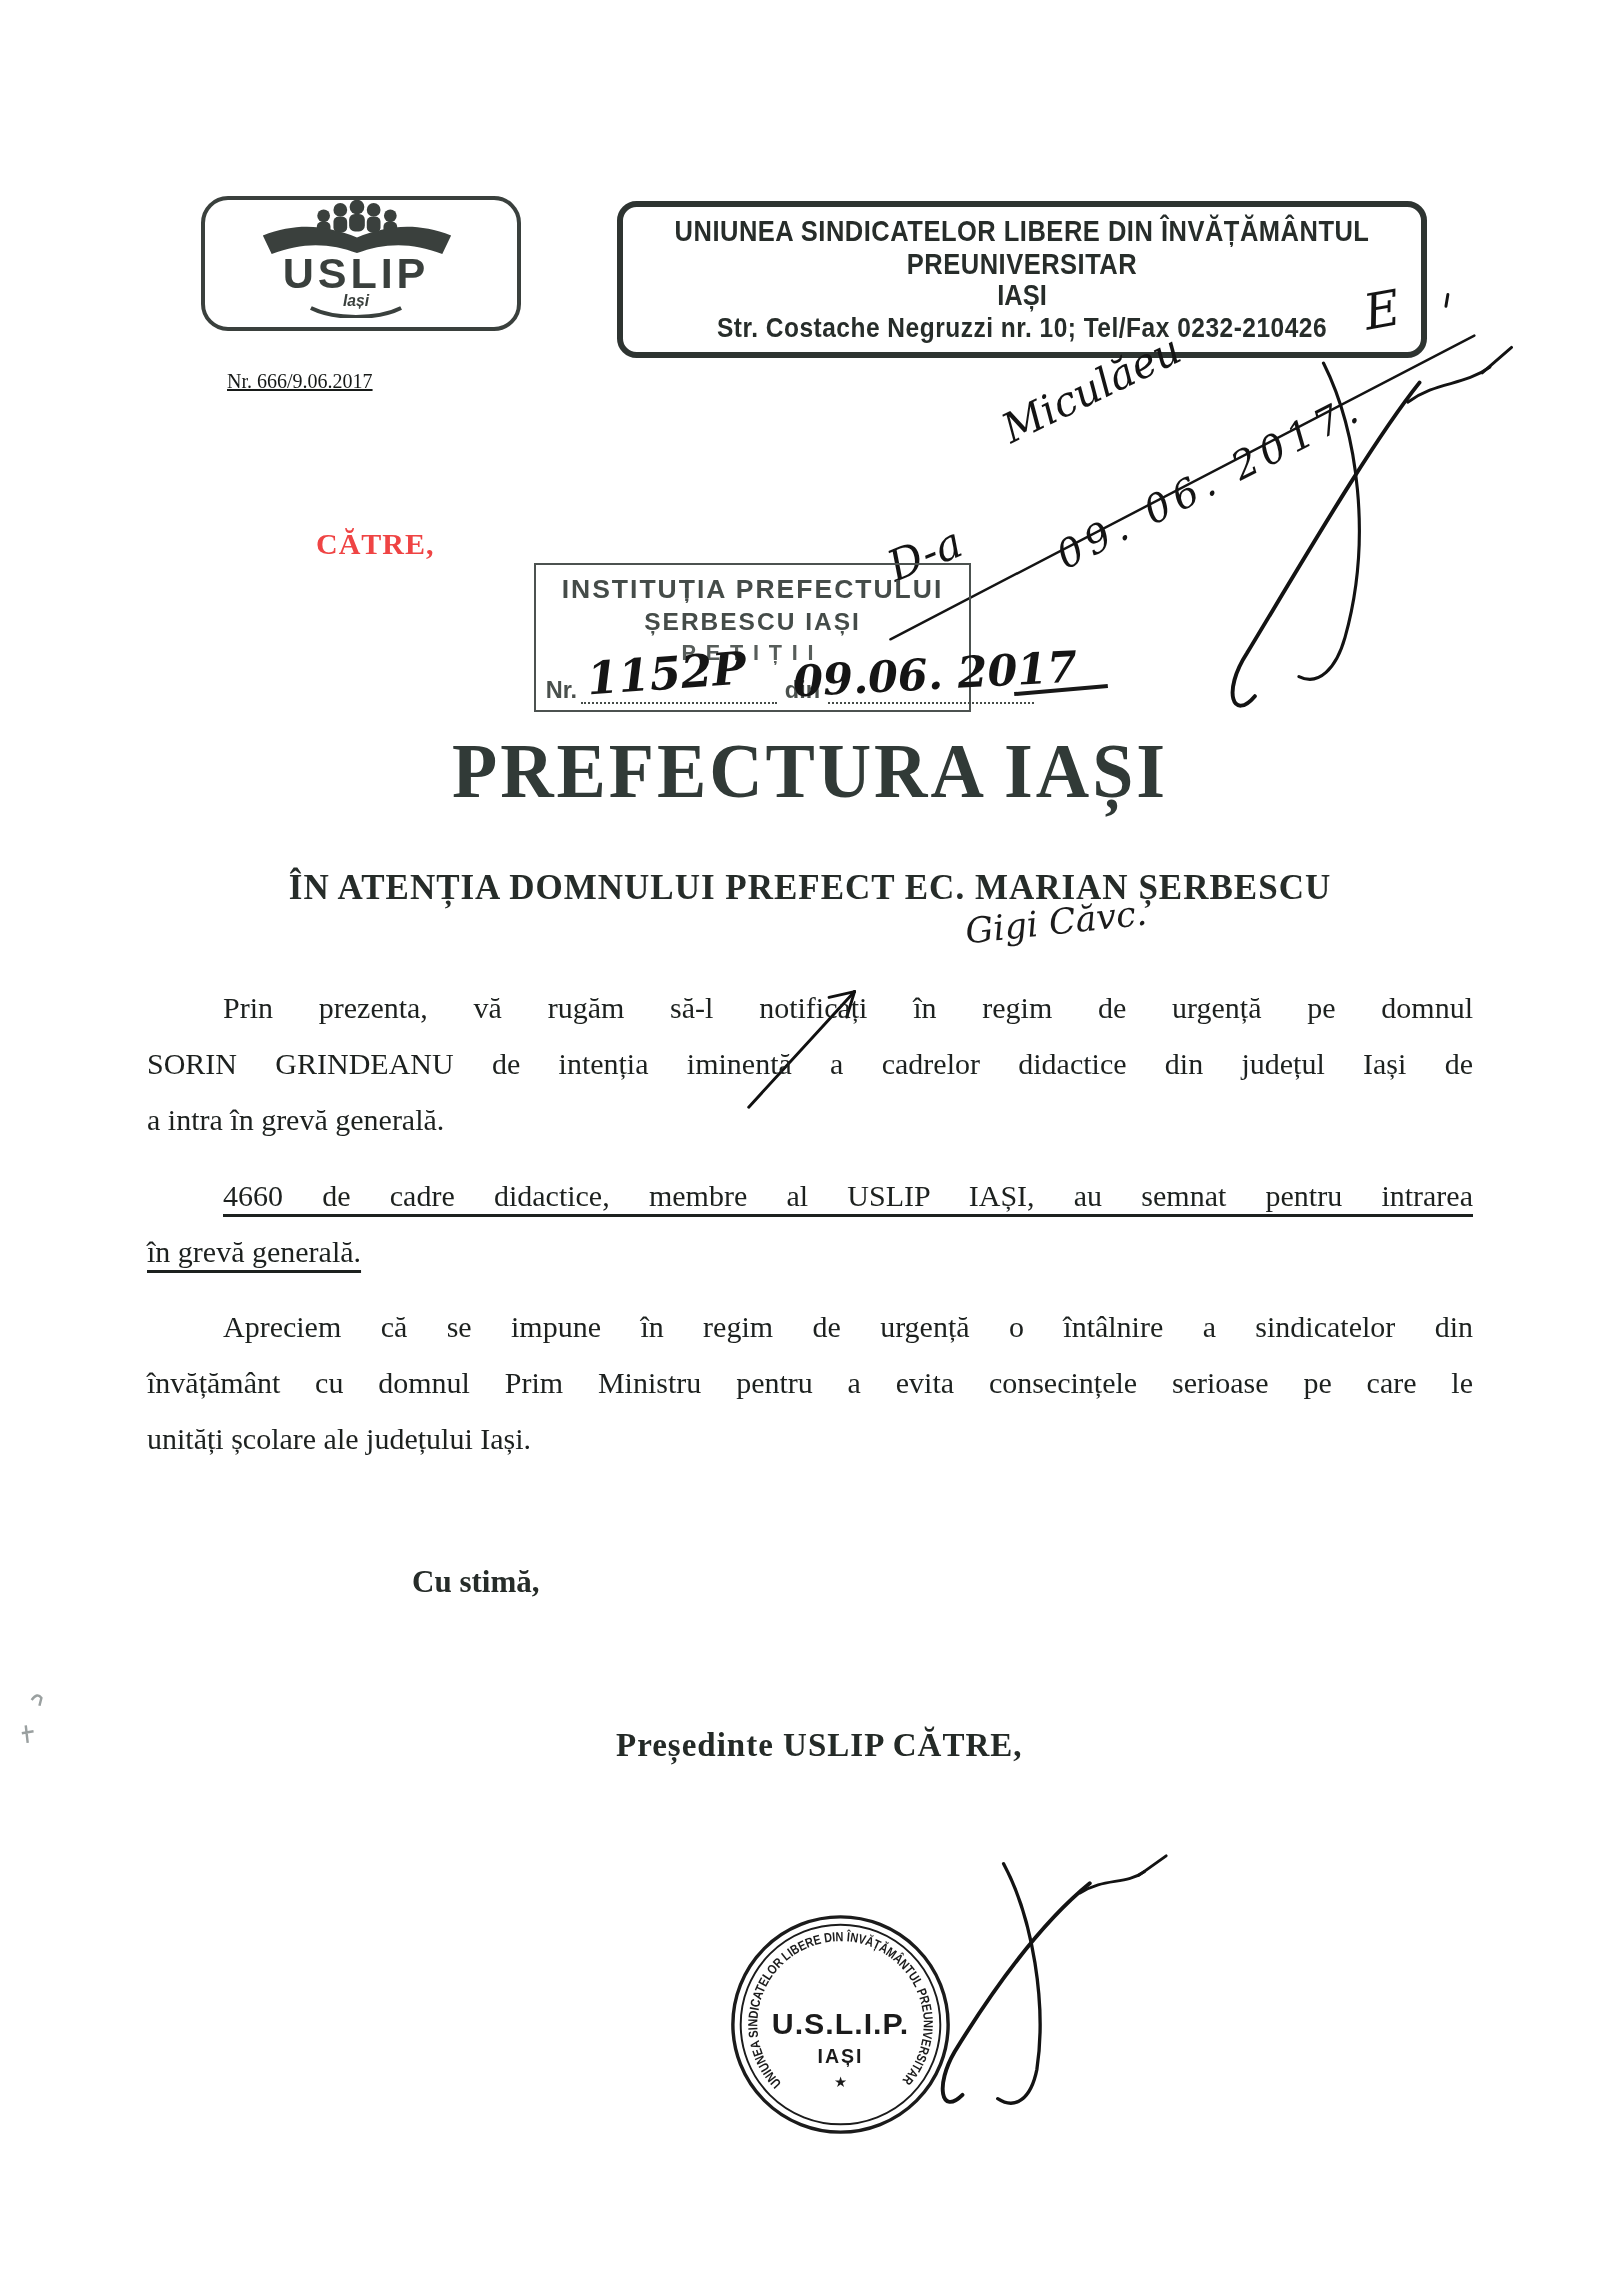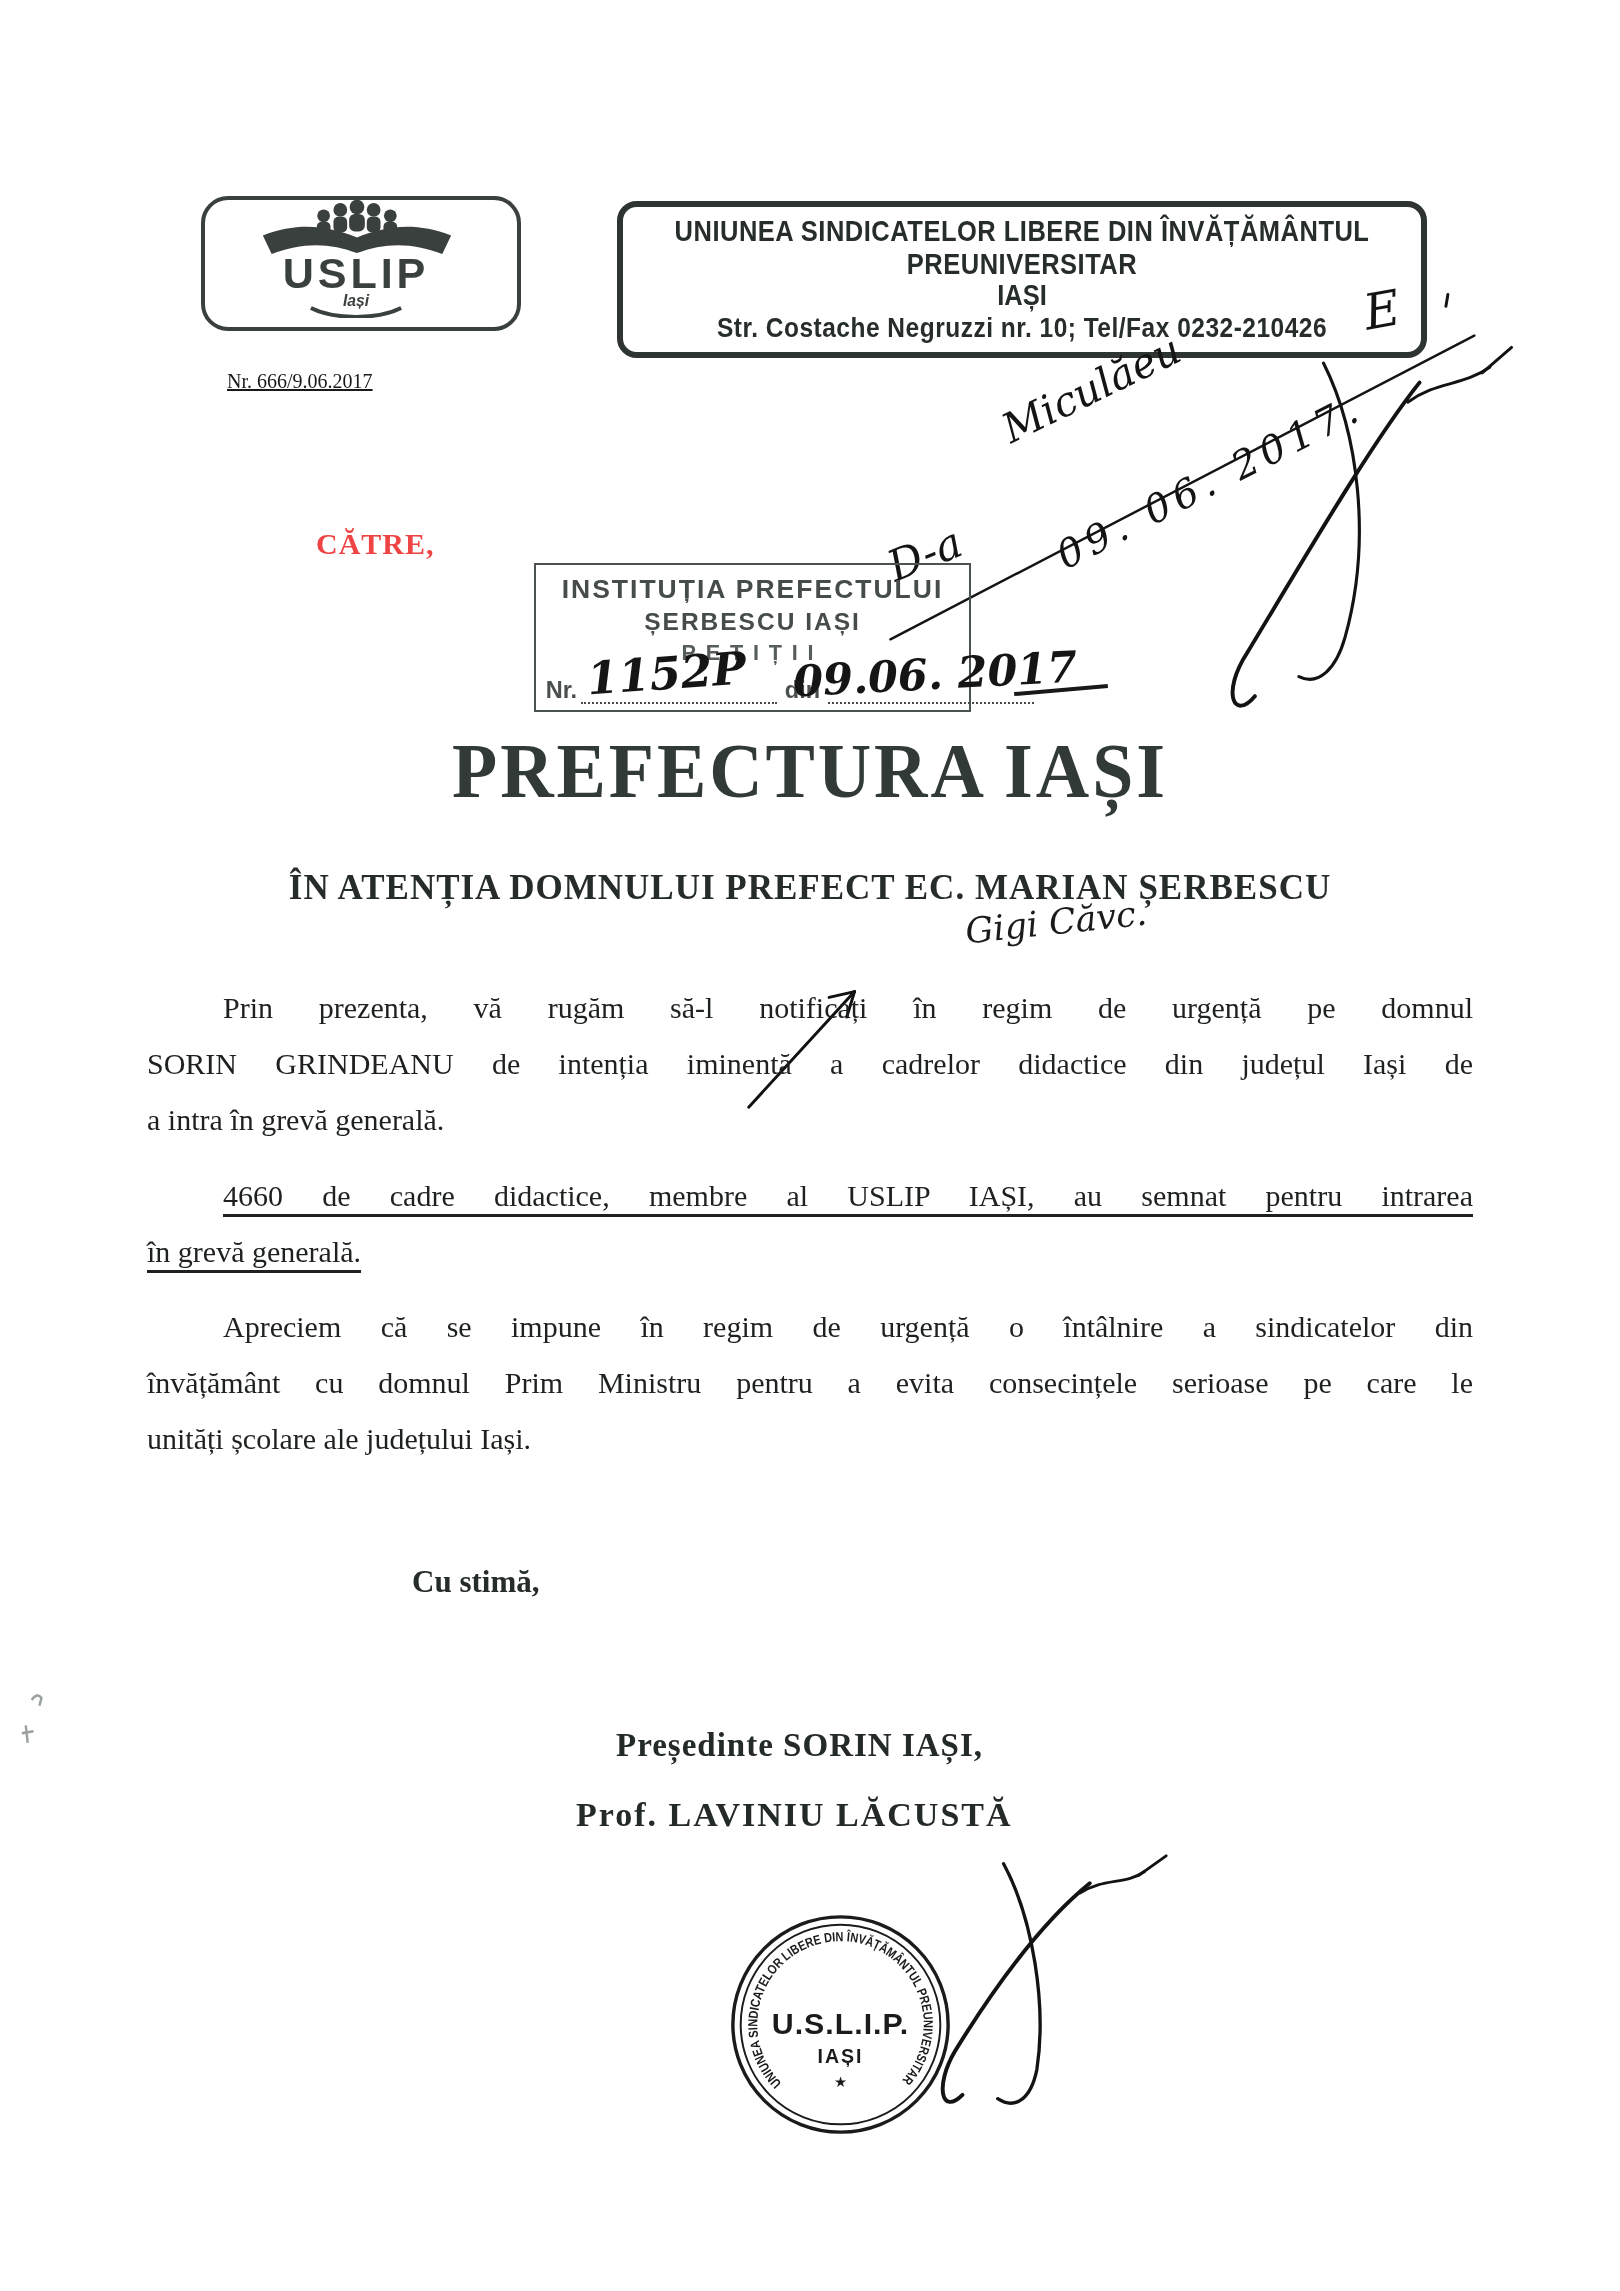--- a/index.html
+++ b/index.html
@@ -184,22 +184,21 @@
         <div class="tline">unități școlare ale județului Iași.</div>
       </div>
   </div>
 
   <svg class="abs" style="left:13.7px; top:1684px;" width="45" height="69" viewBox="0 0 46 70">
     <path d="M 18 16 q 6 -8 10 -2 l -2 8" stroke="#9aa0a0" stroke-width="2.5" fill="none"></path>
     <path d="M 12 42 l 2 18 M 8 50 l 12 -2" stroke="#9aa0a0" stroke-width="2.5" fill="none"></path>
   </svg>
 
   <div class="abs closing">Cu stimă,</div>
-  <div class="abs sig-title">Președinte SORIN IAȘI,</div>
-  <div class="abs sig-name">Prof. LAVINIU LĂCUSTĂ</div>
+  <div class="abs sig-title">Președinte USLIP CĂTRE,</div>
 
   <div class="abs round-stamp">
     <svg width="227" height="227" viewBox="0 0 232 232">
       <circle cx="116" cy="116" r="110" fill="none" stroke="#1b1b1b" stroke-width="3.5"></circle>
       <circle cx="116" cy="116" r="102" fill="none" stroke="#1b1b1b" stroke-width="2"></circle>
       <defs>
         <path id="ringPath" d="M 56 176 A 85 85 0 1 1 176 176"></path>
       </defs>
       <text font-size="13.5" font-weight="bold" fill="#1b1b1b">
         <textPath href="#ringPath" startOffset="0" textLength="396" lengthAdjust="spacingAndGlyphs">UNIUNEA SINDICATELOR LIBERE DIN ÎNVĂȚĂMÂNTUL PREUNIVERSITAR</textPath>

